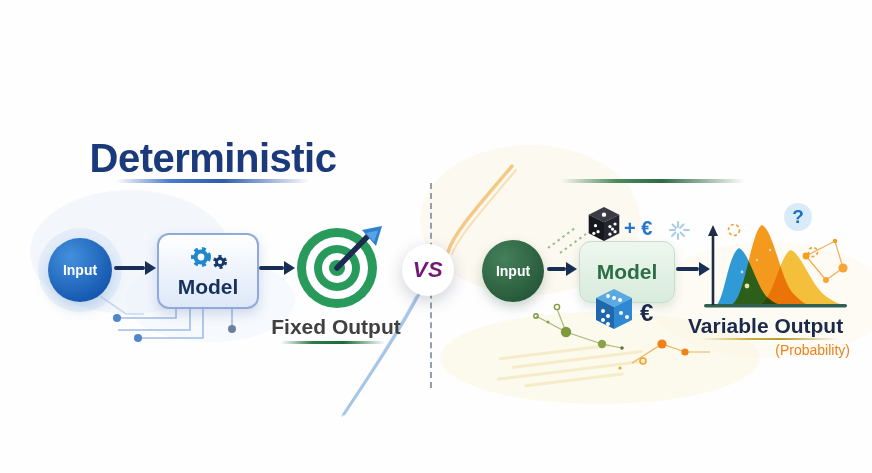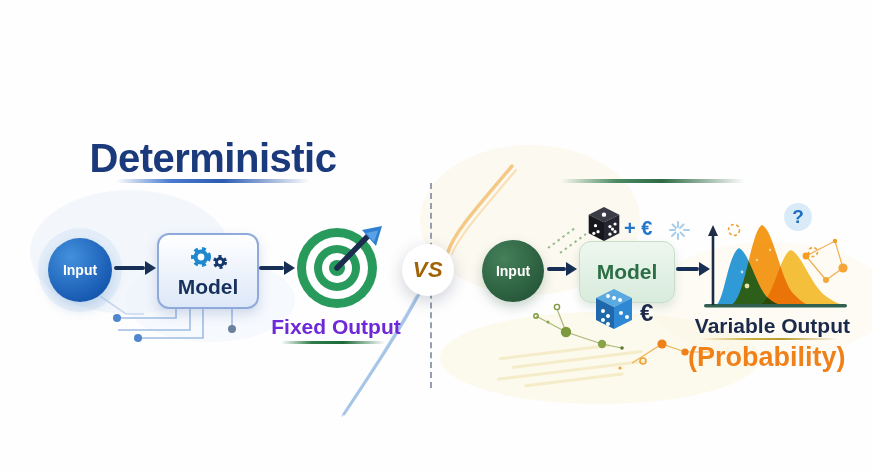--- a/index.html
+++ b/index.html
@@ -59,37 +59,37 @@
   .model-box.sto{
     left:579px;top:241px;width:94px;height:60px;
     background:linear-gradient(180deg,#eef7ef,#d8ebdc);
     border:1px solid #c5ddc9;
     box-shadow:0 4px 10px rgba(80,130,95,.18);
   }
   .model-box.sto .model-label{color:#2c6e46;font-size:21px;font-weight:800;}
 
   
   .fixed-output{position:absolute;left:256px;top:315px;width:160px;text-align:center;
-    color:#6d28d9;font-size:21px;font-weight:800;}
+    color:#404040;font-size:21px;font-weight:800;}
   .fixed-underline{position:absolute;left:281px;top:341px;width:104px;height:3px;border-radius:2px;
     background:linear-gradient(90deg,rgba(44,122,66,0),#2e7b48 30%,#1c6b3a 60%,rgba(44,122,66,0));}
-  .variable-output{position:absolute;left:688px;top:314px;width:162px;text-align:right;
+  .variable-output{position:absolute;left:688px;top:314px;width:162px;text-align:left;
     color:#1b2a4a;font-size:21px;font-weight:800;}
   .variable-underline{position:absolute;left:700px;top:338px;width:138px;height:2px;border-radius:1px;
     background:linear-gradient(90deg,rgba(203,176,64,0),#cbb040 35%,#b89a2e 60%,rgba(203,176,64,0));}
-  .probability{position:absolute;left:688px;top:342px;width:162px;text-align:left;
-    color:#f08119;font-size:27px;font-weight:700;}
+  .probability{position:absolute;left:688px;top:342px;width:162px;text-align:right;
+    color:#f08119;font-size:14px;font-weight:400;}
 
   
   .divider{position:absolute;left:430px;top:183px;height:205px;width:0;
     border-left:2px dashed #858fa3;opacity:.85;}
   .vs-badge{position:absolute;left:402px;top:244px;width:52px;height:52px;border-radius:50%;
     background:#ffffff;box-shadow:0 5px 16px rgba(40,50,80,.22);
     display:flex;align-items:center;justify-content:center;z-index:5;}
-  .vs-badge span{font-size:22px;font-weight:900;font-style:italic;color:#a16207;letter-spacing:.5px;}
+  .vs-badge span{font-size:22px;font-weight:900;font-style:italic;color:#701a75;letter-spacing:.5px;}
 
   
   .dice-top-text{position:absolute;left:624px;top:217px;color:#2277cc;font-size:20px;font-weight:800;}
   .euro-bottom{position:absolute;left:640px;top:299px;color:#1b2a4a;font-size:24px;font-weight:800;}
 
   
   .question-badge{position:absolute;left:784px;top:203px;width:28px;height:28px;border-radius:50%;
     background:#d9ebf9;display:flex;align-items:center;justify-content:center;
     color:#1a6fc0;font-size:19px;font-weight:800;}
 </style>

